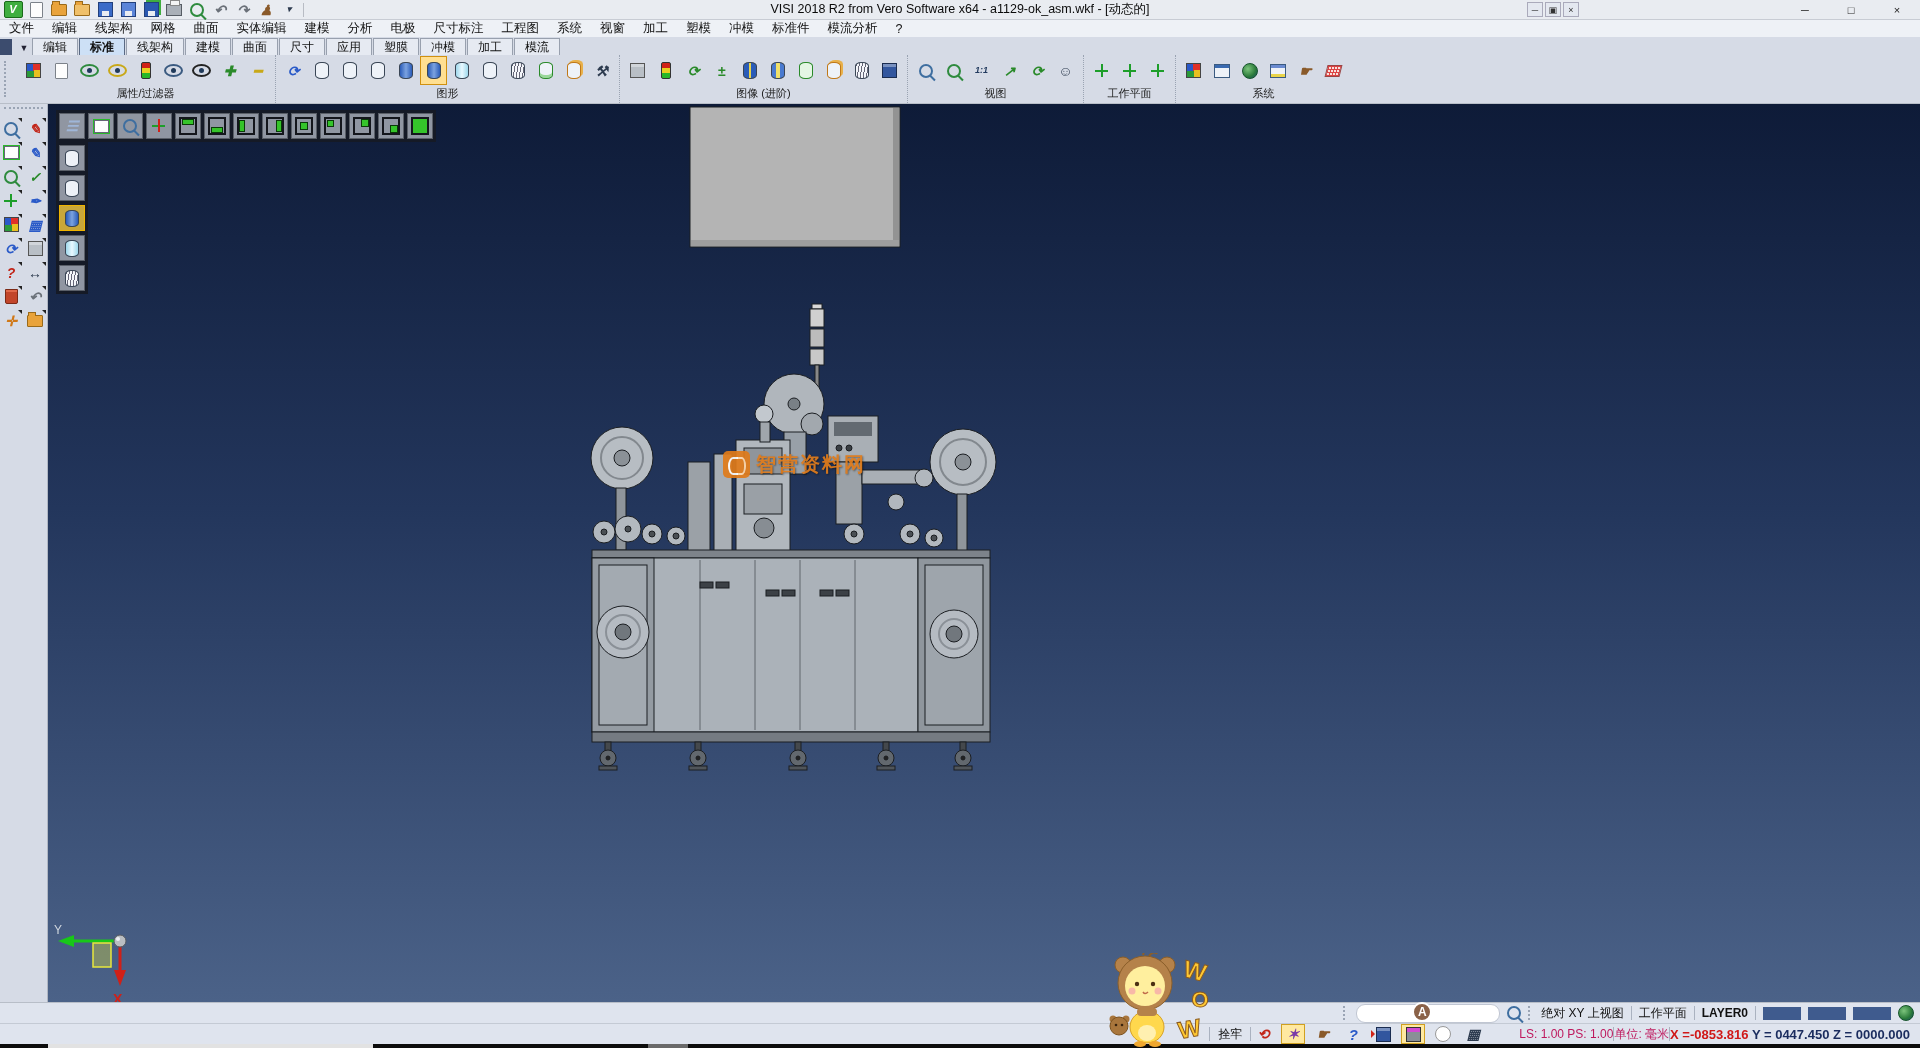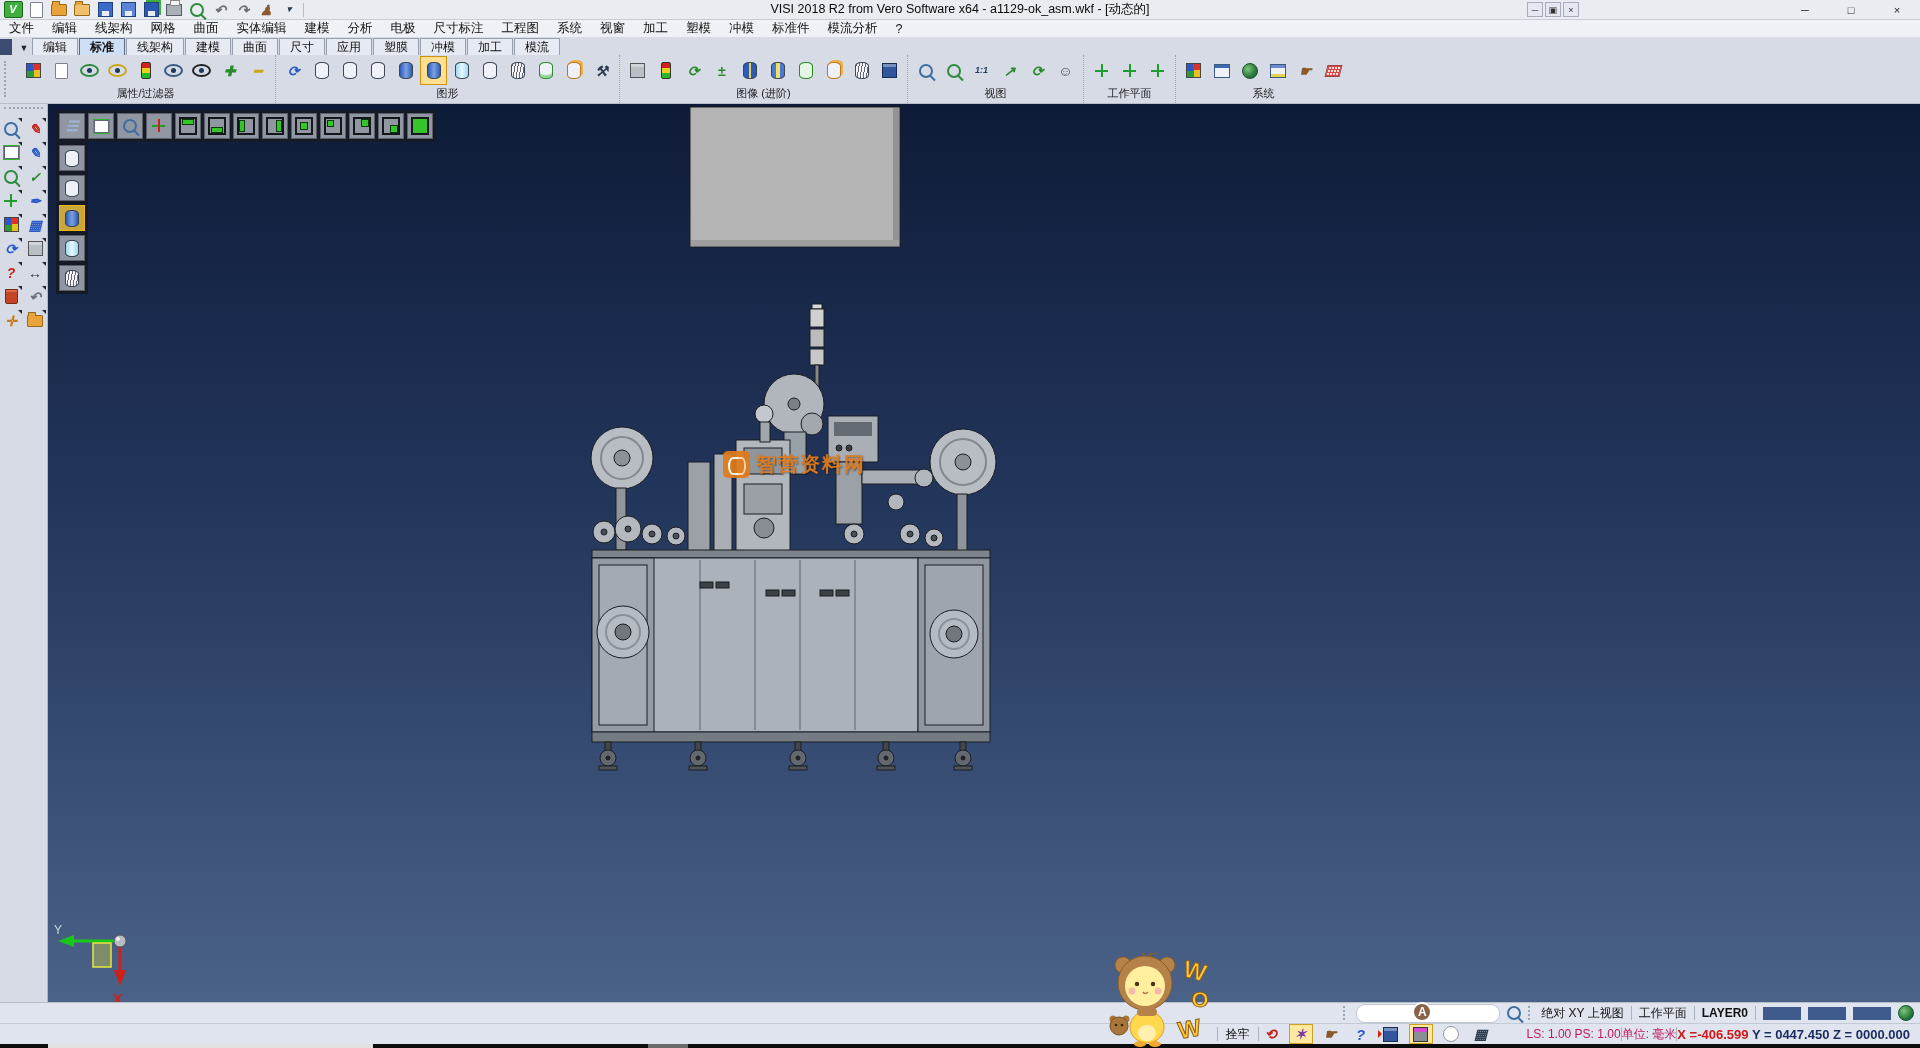--- a/index.html
+++ b/index.html
@@ -760,21 +760,21 @@
         <span class="sbtn">
           <i class="ic t g-dark">▦</i>
         </span>
       </div>
     <span style="width:34px;"></span>
     <span class="lsps">LS: 1.00 PS: 1.00</span>
     <span class="vsep"></span>
     <span class="units">单位: 毫米</span>
     <span class="vsep"></span>
     <span class="coord">
-      <span class="cx">X =-406.599</span>
+      <span class="cx">X =-0853.816</span>
       <span>Y = 0447.450</span>
       <span>Z = 0000.000</span>
     </span>
   </div>
 
   <div class="mascot">
     <svg width="112" height="95" viewBox="0 0 112 95">
       <text x="90" y="26" font-size="24" font-weight="bold" fill="#ffc832" stroke="#8a5a1e" stroke-width="1" text-anchor="middle" transform="rotate(14 90 26)">W</text>
       <text x="97" y="54" font-size="22" font-weight="bold" fill="#ffc832" stroke="#8a5a1e" stroke-width="1" text-anchor="middle">O</text>
       <text x="88" y="84" font-size="24" font-weight="bold" fill="#ffc832" stroke="#8a5a1e" stroke-width="1" text-anchor="middle" transform="rotate(-10 88 84)">W</text>

